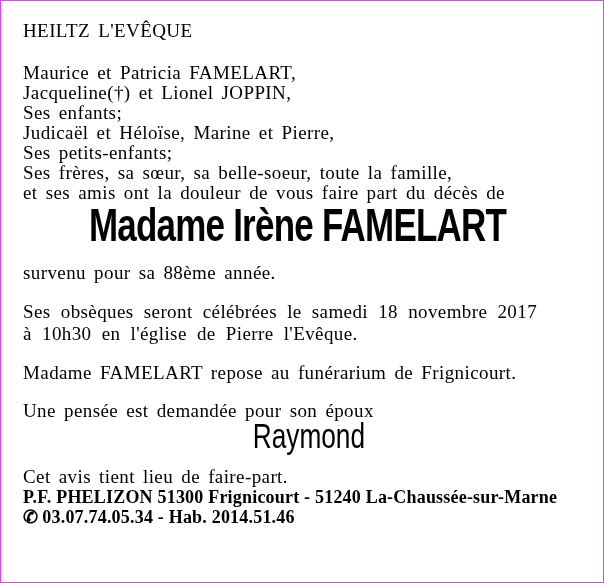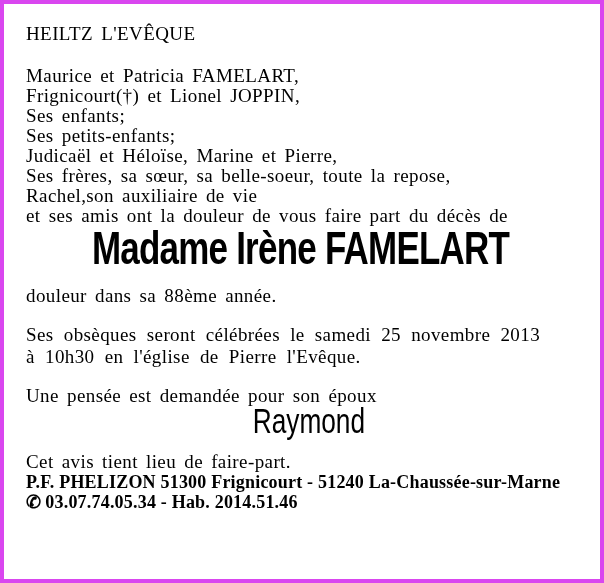--- a/index.html
+++ b/index.html
@@ -5,21 +5,21 @@
   html, body {
     margin: 0;
     padding: 0;
     background: #ffffff;
   }
   .notice {
     position: relative;
     box-sizing: border-box;
     width: 604px;
     height: 583px;
-    border: 4px solid #d946ef;
+    border: 1px solid #d946ef;
     background: #ffffff;
     color: #000000;
     font-family: "Liberation Serif", serif;
     font-size: 19px;
     overflow: hidden;
   }
   .inner {
     padding: 20px 8px 0 22px;
   }
   .bodytext {
@@ -105,40 +105,40 @@
 </head>
 <body>
 
 <div class="notice">
   <div class="inner">
 
     <div class="bodytext location">HEILTZ L'EVÊQUE</div>
 
     <div class="family">
       <div class="bodytext line">Maurice et Patricia FAMELART,</div>
-      <div class="bodytext line">Frignicourt(†) et Lionel JOPPIN,</div>
+      <div class="bodytext line">Jacqueline(†) et Lionel JOPPIN,</div>
       <div class="bodytext line">Ses enfants;</div>
+      <div class="bodytext line">Judicaël et Héloïse, Marine et Pierre,</div>
       <div class="bodytext line">Ses petits-enfants;</div>
-      <div class="bodytext line">Judicaël et Héloïse, Marine et Pierre,</div>
-      <div class="bodytext line">Ses frères, sa sœur, sa belle-soeur, toute la repose,</div>
-      <div class="bodytext line">Rachel,son auxiliaire de vie</div>
+      <div class="bodytext line">Ses frères, sa sœur, sa belle-soeur, toute la famille,</div>
       <div class="bodytext line">et ses amis ont la douleur de vous faire part du décès de</div>
     </div>
 
     <div class="headline">
       <span class="condensed">Madame Irène FAMELART</span>
     </div>
 
-    <div class="bodytext age">douleur dans sa 88ème année.</div>
+    <div class="bodytext age">survenu pour sa 88ème année.</div>
 
     <div class="funeral">
-      <div class="bodytext line">Ses obsèques seront célébrées le samedi 25 novembre 2013</div>
+      <div class="bodytext line">Ses obsèques seront célébrées le samedi 18 novembre 2017</div>
       <div class="bodytext line">à 10h30 en l'église de Pierre l'Evêque.</div>
     </div>
 
+    <div class="bodytext repose">Madame FAMELART repose au funérarium de Frignicourt.</div>
 
     <div class="bodytext tribute">Une pensée est demandée pour son époux</div>
 
     <div class="spouse">
       <span class="condensed-light">Raymond</span>
     </div>
 
     <div class="bodytext closing">Cet avis tient lieu de faire-part.</div>
 
     <div class="footer">

